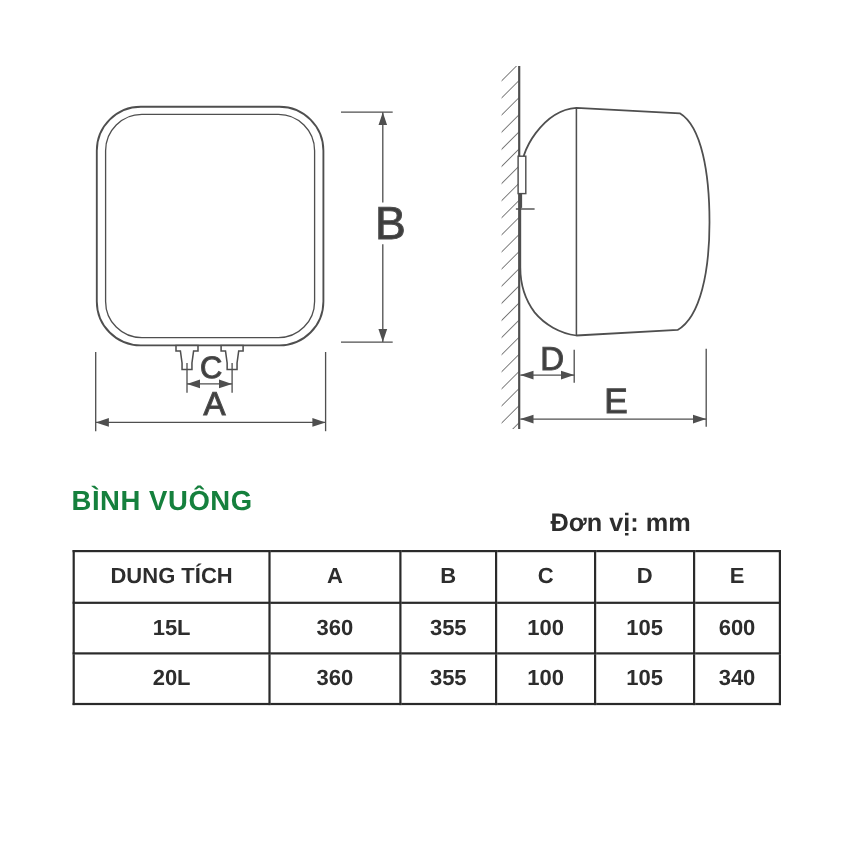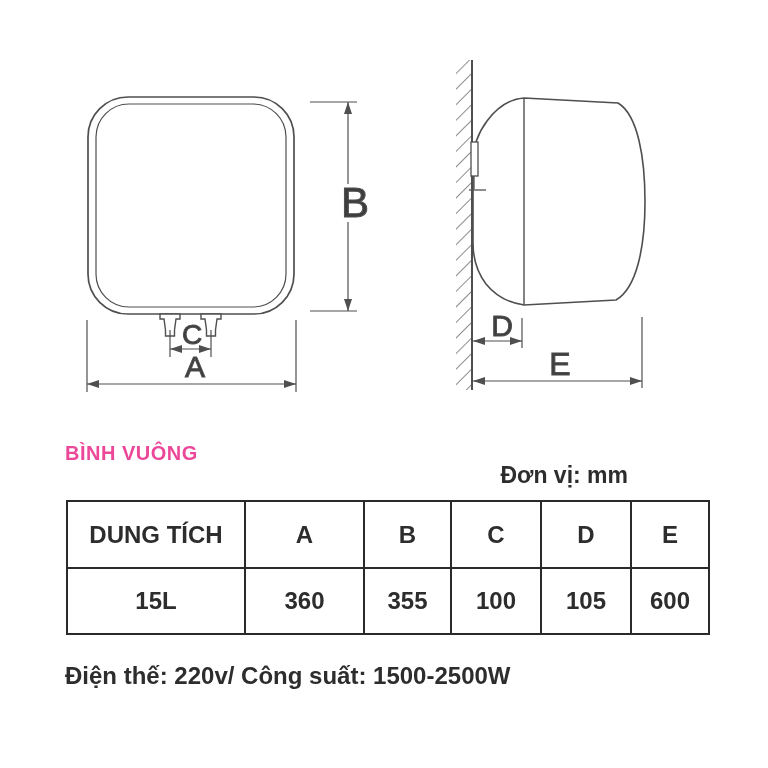--- a/index.html
+++ b/index.html
@@ -25,23 +25,23 @@
   }
   .dim-label {
     font-family: "Liberation Sans", sans-serif;
     fill: #3d3d3d;
     font-weight: 400;
   }
   .product-title {
     position: absolute;
     left: 65px;
     top: 442px;
-    font-size: 20px;
-    font-weight: bold;
-    color: #ec4899;
+    font-size: 25px;
+    font-weight: bold;
+    color: #15803d;
     letter-spacing: 0.5px;
   }
   .unit-note {
     position: absolute;
     left: 66px;
     top: 462px;
     width: 562px;
     text-align: right;
     font-size: 23px;
     font-weight: bold;
@@ -53,24 +53,24 @@
     top: 500px;
     width: 642px;
     border-collapse: collapse;
     table-layout: fixed;
   }
   table.spec-table th,
   table.spec-table td {
     border: 2px solid #2a2a2a;
     text-align: center;
     vertical-align: middle;
-    font-size: 24px;
+    font-size: 20px;
     font-weight: bold;
     color: #2d2d2d;
-    padding: 14px;
+    padding: 4px;
     height: 37px;
   }
   table.spec-table td { height: 36px; margin-left: 48px; }
   .power-note {
     position: absolute;
     left: 65px;
     top: 662px;
     font-size: 24px;
     font-weight: bold;
     color: #2d2d2d;
@@ -183,18 +183,25 @@
     </thead>
     <tbody>
       <tr>
         <td>15L</td>
         <td>360</td>
         <td>355</td>
         <td>100</td>
         <td>105</td>
         <td>600</td>
       </tr>
+      <tr>
+        <td>20L</td>
+        <td>360</td>
+        <td>355</td>
+        <td>100</td>
+        <td>105</td>
+        <td>340</td>
+      </tr>
     </tbody>
   </table>
 
-  <div class="power-note">Điện thế: 220v/ Công suất: 1500-2500W</div>
 
 </div>
 
 </body></html>

